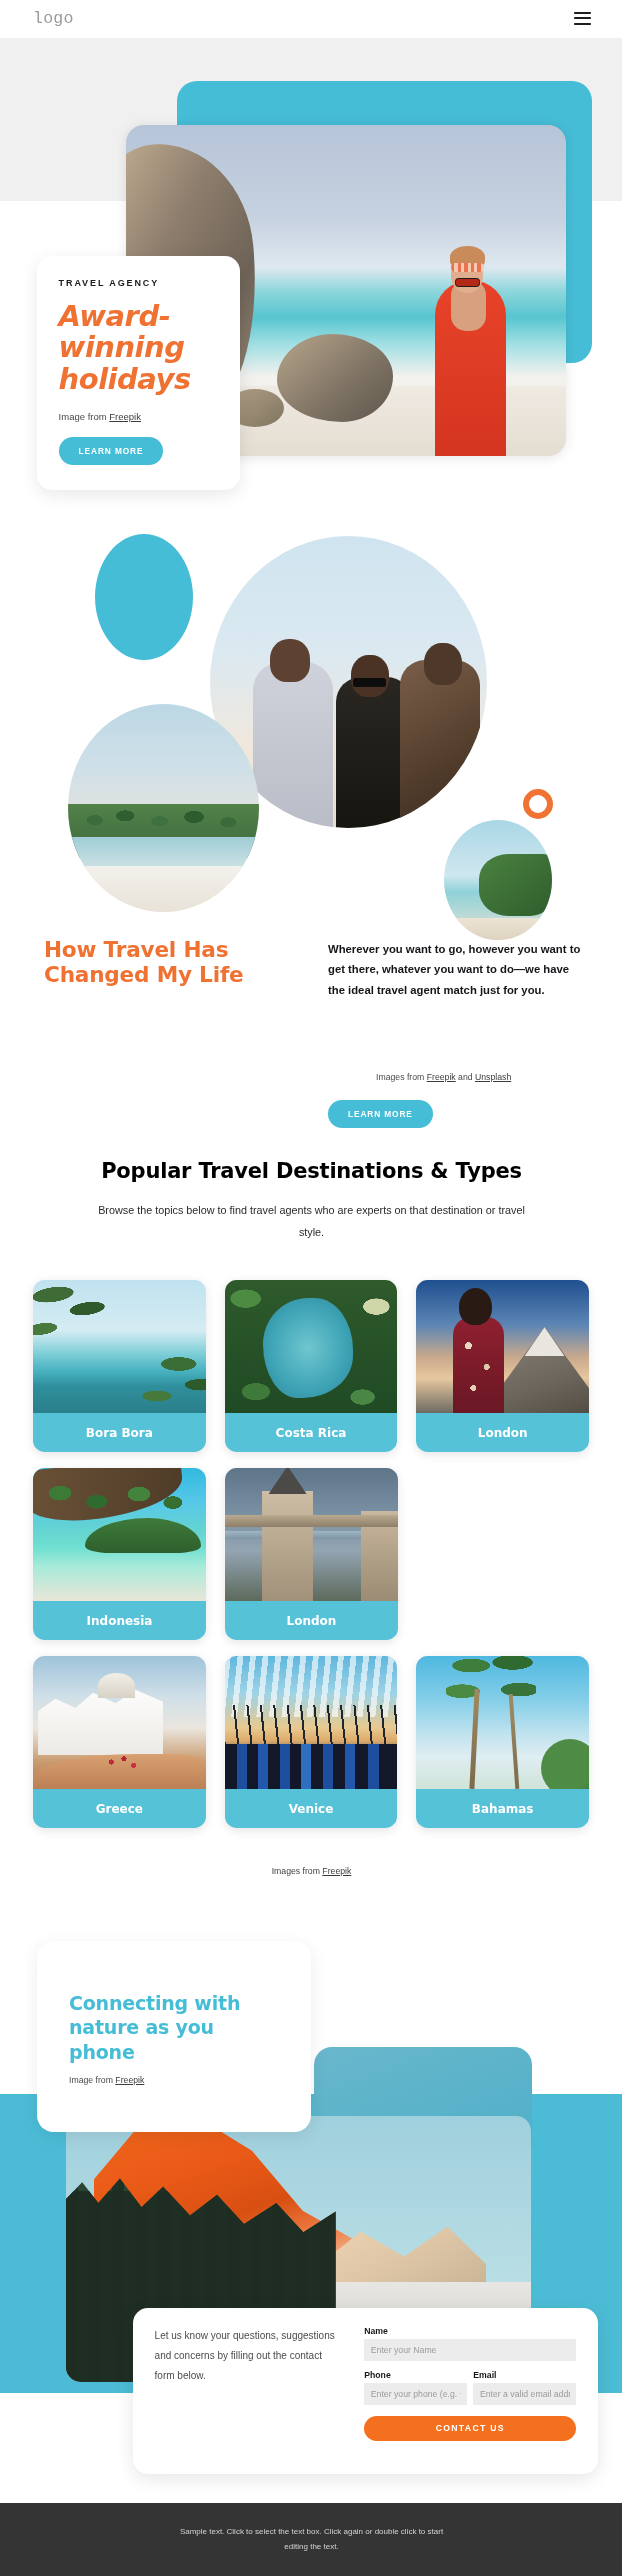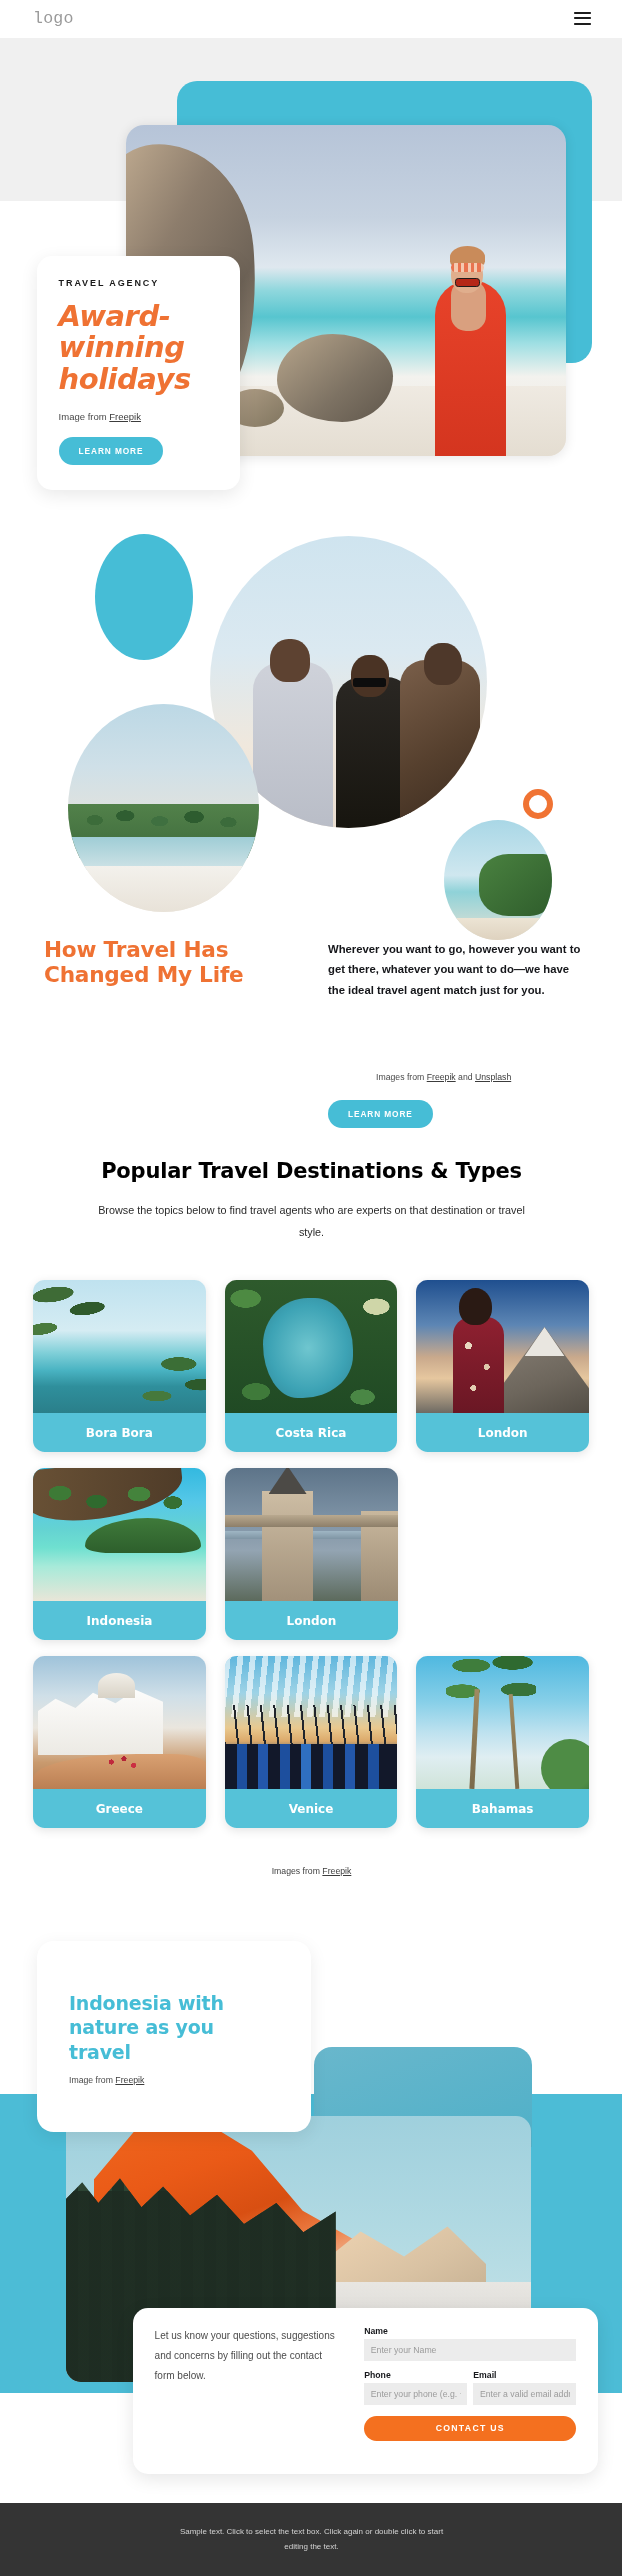--- a/index.html
+++ b/index.html
@@ -729,21 +729,21 @@
 
   <div class="nature-photo">
     <div class="sky2"></div>
     <div class="peak"></div>
     <div class="peak2"></div>
     <div class="snow"></div>
     <div class="trees"></div>
   </div>
 
   <div class="nature-card">
-    <div class="nature-title">Indonesia with nature as you travel</div>
+    <div class="nature-title">Connecting with nature as you phone</div>
     <div class="nature-credit">
       <span>Image from </span><a href="#">Freepik</a>
     </div>
   </div>
 
   <div class="contact">
     <div class="contact-left">
       <div class="contact-text">Let us know your questions, suggestions and concerns by filling out the contact form below.</div>
     </div>
     <div class="contact-right">

